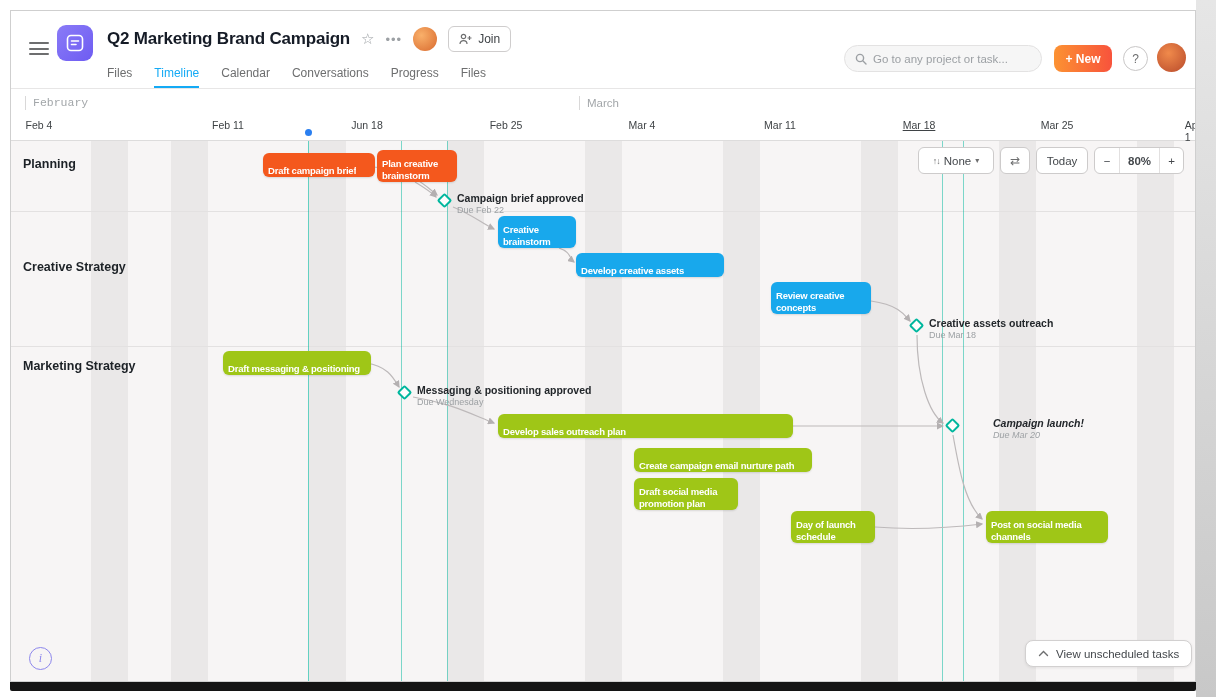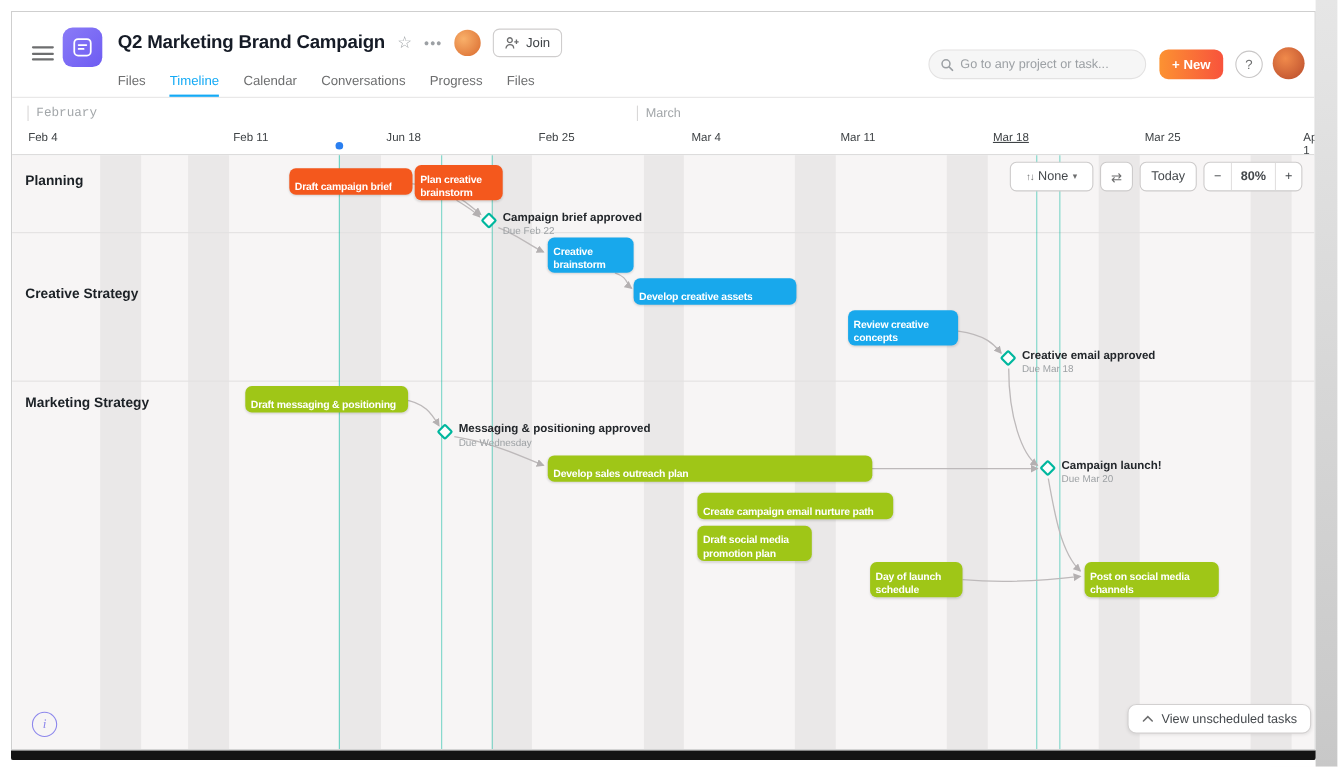--- a/index.html
+++ b/index.html
@@ -242,30 +242,30 @@
       <div class="task two" style="left: 975px; top: 500px; width: 122px; height: 32px; background: rgb(159, 198, 23);">
         <span>Post on social media channels</span>
       </div>
       <div class="diamond" style="left: 428px; top: 184px; border-color: rgb(0, 183, 158);"></div>
       <div class="ms-label" style="left: 446px; top: 181px;">
         <span class="ms-name">Campaign brief approved</span>
         <span class="ms-due">Due Feb 22</span>
       </div>
       <div class="diamond" style="left: 900px; top: 309px; border-color: rgb(0, 183, 158);"></div>
       <div class="ms-label" style="left: 918px; top: 306px;">
-        <span class="ms-name">Creative email approved</span>
+        <span class="ms-name">Creative assets outreach</span>
         <span class="ms-due">Due Mar 18</span>
       </div>
       <div class="diamond" style="left: 388px; top: 376px; border-color: rgb(0, 183, 158);"></div>
       <div class="ms-label" style="left: 406px; top: 373px;">
         <span class="ms-name">Messaging &amp; positioning approved</span>
         <span class="ms-due">Due Wednesday</span>
       </div>
       <div class="diamond" style="left: 936px; top: 409px; border-color: rgb(0, 183, 158);"></div>
-      <div class="ms-label" style="left: 954px; top: 406px;">
+      <div class="ms-label" style="left: 982px; top: 406px; font-style: italic;">
         <span class="ms-name">Campaign launch!</span>
         <span class="ms-due">Due Mar 20</span>
       </div>
     </div>
 
   <div class="tl-btn" style="left:907px;width:76px">
     <span class="sort-icon">↑↓</span>
     <span>None</span>
     <span class="caret">▾</span>
   </div>

